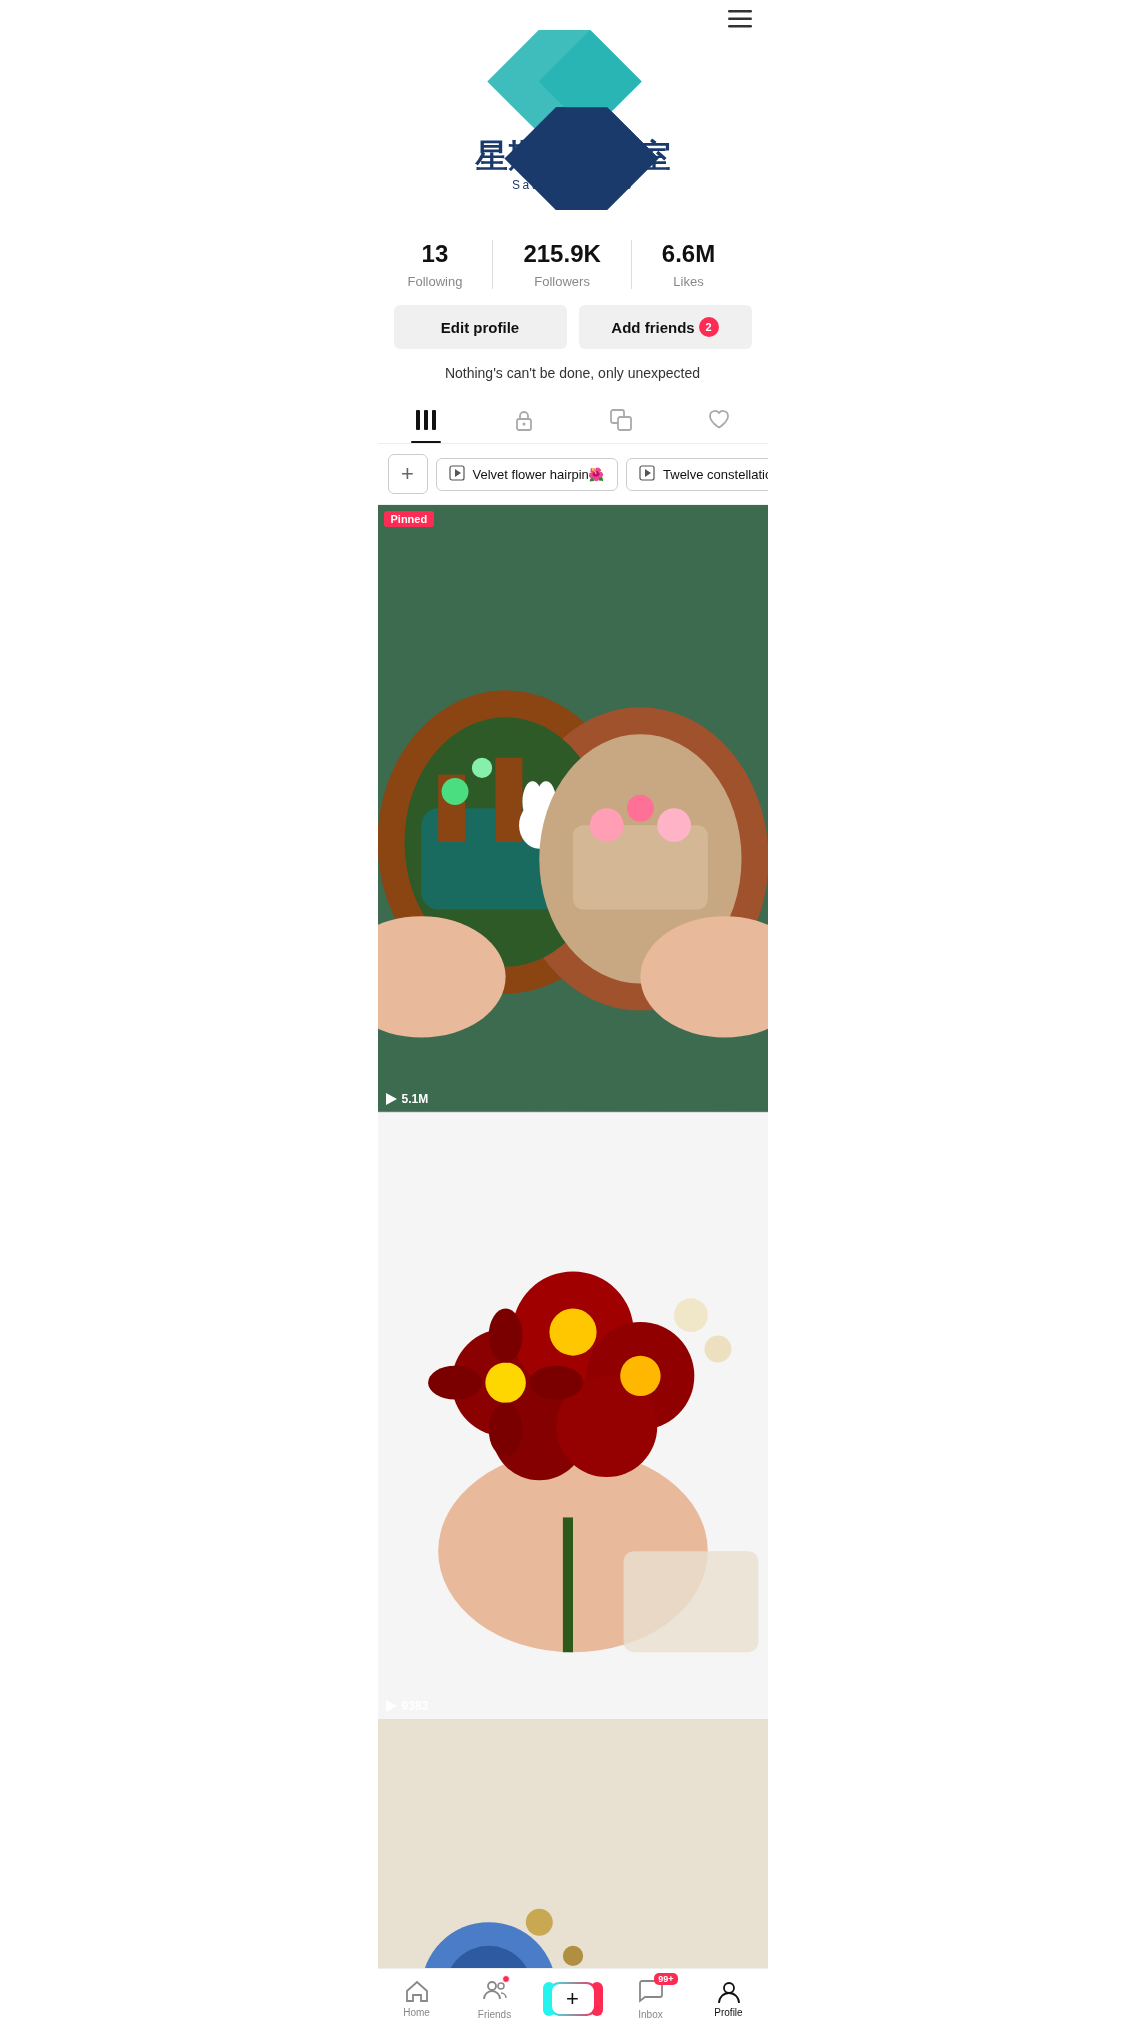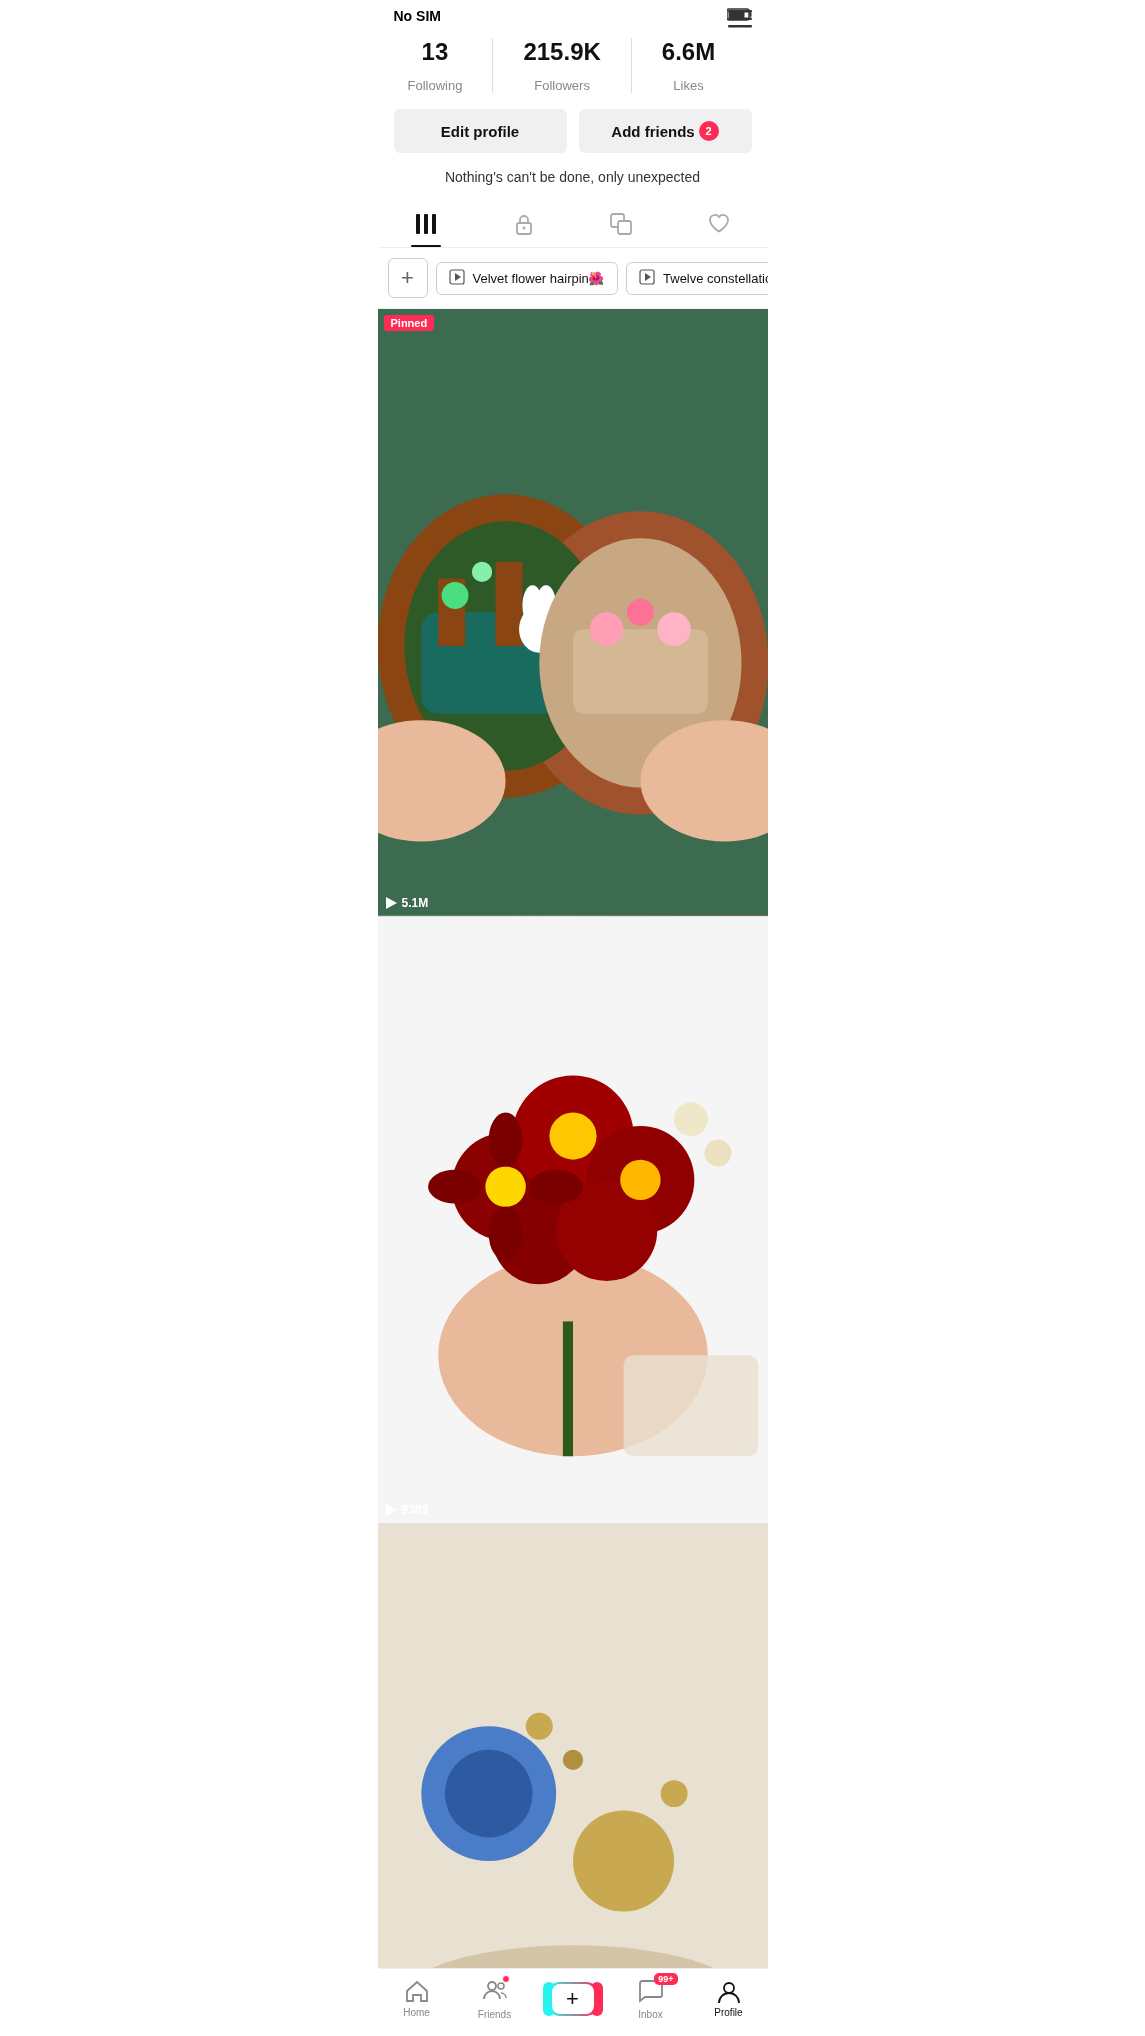--- a/index.html
+++ b/index.html
@@ -53,21 +53,21 @@
       border-right: 1px solid #ddd;
     }
     .stat-number {
       font-size: 24px;
       font-weight: 700;
       color: #111;
     }
     .stat-label {
       font-size: 13px;
       color: #888;
-      margin-top: 12px;
+      margin-top: 6px;
     }
 
     
     .action-buttons {
       display: flex;
       justify-content: center;
       gap: 12px;
       margin: 0 16px 16px;
     }
     .btn-edit-profile {
@@ -354,39 +354,44 @@
 
     .page-wrapper {
       padding-bottom: 70px;
     }
   </style>
 </head>
 <body>
 
 <div class="page-wrapper">
 
-  <div class="status-bar">
-    <span>No SIM</span>
-    <span>
-      <svg width="25" height="13" viewBox="0 0 25 13">
-        <rect x="0" y="1" width="22" height="11" rx="2" ry="2" fill="none" stroke="#333" stroke-width="1.5"></rect>
-        <rect x="22.5" y="4" width="2" height="5" rx="1" fill="#333"></rect>
-        <rect x="1.5" y="2.5" width="16" height="8" rx="1" fill="#333"></rect>
-      </svg>
-    </span>
-  </div>
 
   <div style="position:absolute; top:10px; right:16px; z-index:10;">
     <svg width="24" height="18" viewBox="0 0 24 18">
       <rect y="0" width="24" height="2.5" rx="1.2" fill="#333"></rect>
       <rect y="7.5" width="24" height="2.5" rx="1.2" fill="#333"></rect>
       <rect y="15" width="24" height="2.5" rx="1.2" fill="#333"></rect>
     </svg>
   </div>
 
+  <div class="logo-area">
+    <svg class="logo-svg" viewBox="0 0 280 230" xmlns="http://www.w3.org/2000/svg">
+
+      <polygon points="100,10 160,10 220,70 160,130 100,130 40,70" fill="#2ab5b5" opacity="0.9"></polygon>
+
+      <polygon points="120,100 180,100 240,160 180,220 120,220 60,160" fill="#1a3a6b"></polygon>
+
+      <polygon points="100,70 160,10 220,70 160,130" fill="#2ab5b5"></polygon>
+      <polygon points="120,100 180,100 240,160 180,160" fill="#1a3a6b"></polygon>
+
+      <text x="140" y="170" font-size="38" font-weight="900" fill="#1a3a6b" text-anchor="middle" font-family="serif">星期六工作室</text>
+
+      <text x="140" y="195" font-size="14" fill="#1a3a6b" text-anchor="middle" letter-spacing="3" font-family="sans-serif">Saturday studio</text>
+    </svg>
+  </div>
 
   <div class="stats-row">
     <div class="stat-item">
       <span class="stat-number">13</span>
       <span class="stat-label">Following</span>
     </div>
     <div class="stat-item">
       <span class="stat-number">215.9K</span>
       <span class="stat-label">Followers</span>
     </div>

